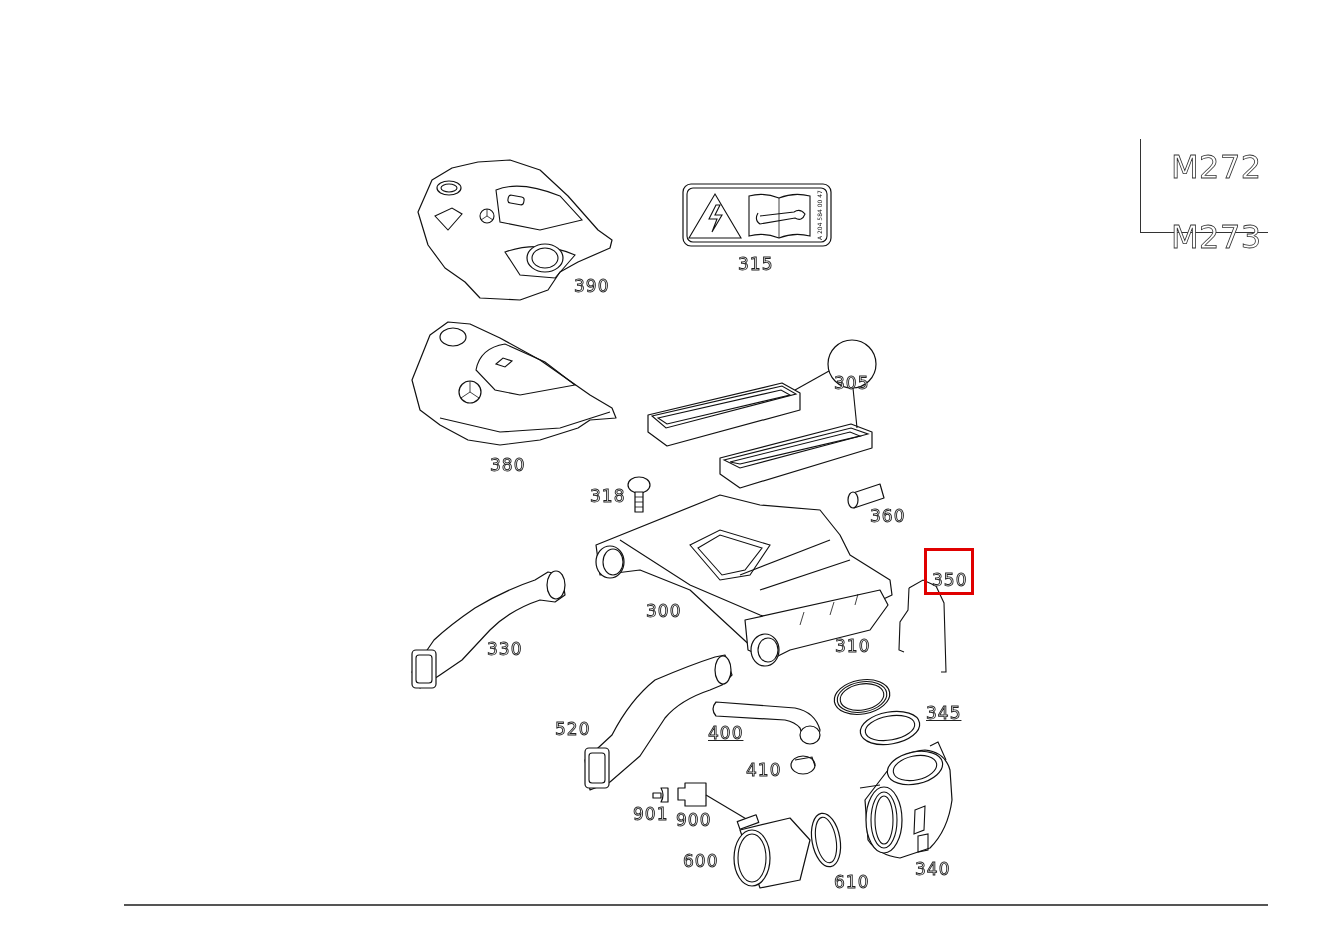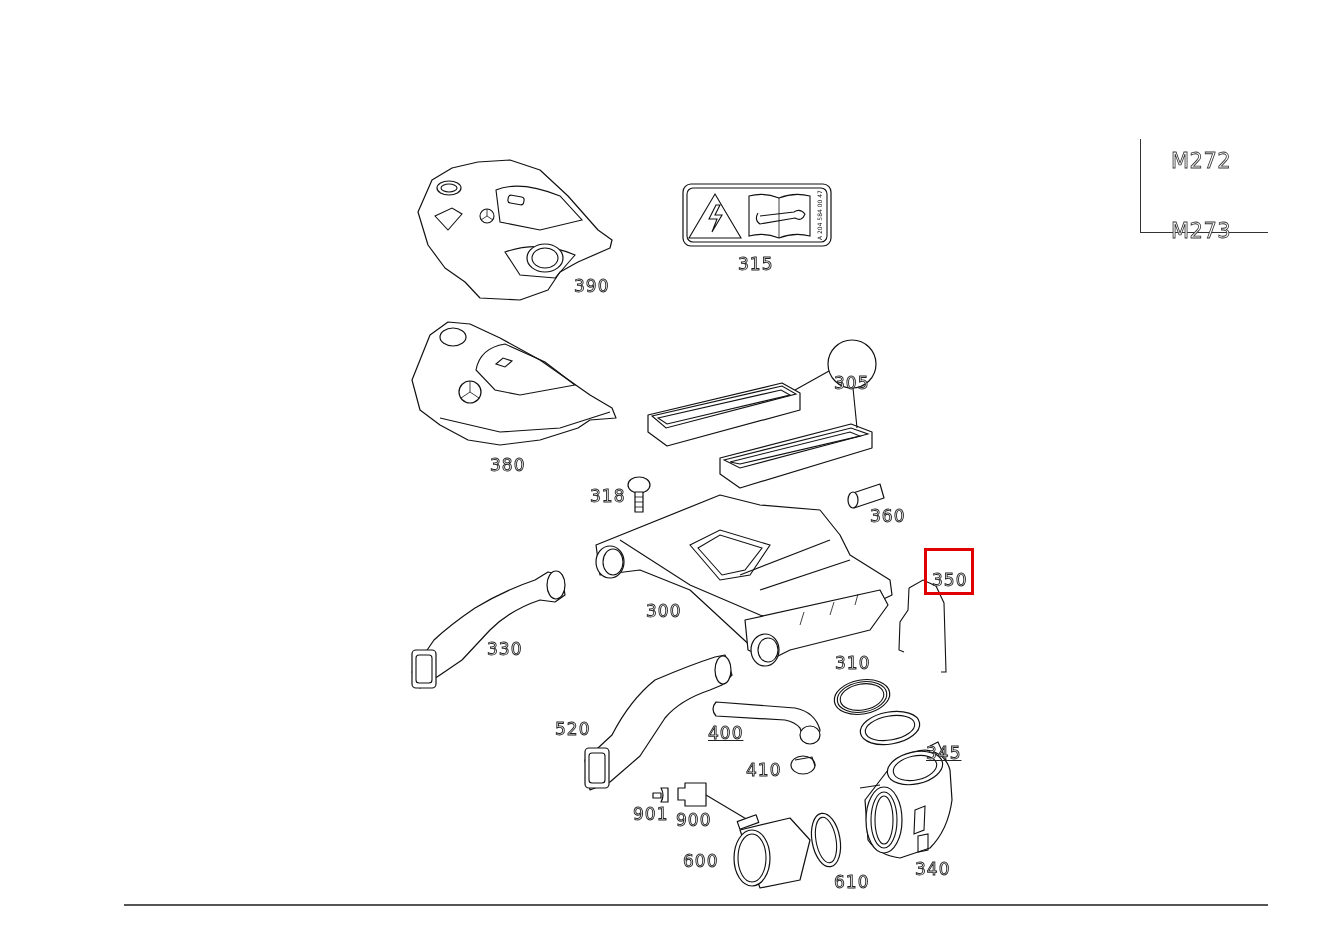--- a/index.html
+++ b/index.html
@@ -5,21 +5,21 @@
   html, body { margin: 0; padding: 0; background: #ffffff; }
   body { width: 1326px; height: 938px; position: relative; overflow: hidden;
          font-family: "DejaVu Sans", sans-serif; }
   .canvas { position: absolute; left: 0; top: 0; width: 1326px; height: 938px; }
   .lbl { position: absolute; font-family: "DejaVu Sans", sans-serif; font-size: 17px;
          letter-spacing: 1px; color: #ffffff;
          -webkit-text-stroke: 0.9px #222; cursor: pointer; line-height: 1; }
   .lbl.highlight { outline: 3px solid #e00000; outline-offset: 1px; padding: 20px 3px 2px 4px; }
   .model-box { position: absolute; left: 1140px; top: 139px; width: 127px; height: 93px;
                border-left: 1px solid #333; border-bottom: 1px solid #333; }
-  .model-line { position: absolute; left: 30px; font-size: 21px; color: #fff;
+  .model-line { position: absolute; left: 30px; font-size: 32px; color: #fff;
                 -webkit-text-stroke: 0.8px #333; letter-spacing: 0.5px; line-height: 1; }
   .footer-rule { position: absolute; left: 124px; top: 904px; width: 1144px; height: 0;
                  border-top: 2px solid #555; }
   svg .p { fill: #fff; stroke: #111; stroke-width: 1.2; stroke-linejoin: round; }
   svg .l { fill: none; stroke: #111; stroke-width: 1.1; }
   svg .t { fill: none; stroke: #111; stroke-width: 0.8; }
   .part { cursor: pointer; }
 </style>
 </head>
 <body>
@@ -175,22 +175,22 @@
 
 <div class="lbl" style="left:574px;top:278px;">390</div>
 <div class="lbl" style="left:738px;top:256px;">315</div>
 <div class="lbl" style="left:490px;top:457px;">380</div>
 <div class="lbl" style="left:834px;top:355px;margin-top:20px;">305</div>
 <div class="lbl" style="left:590px;top:488px;">318</div>
 <div class="lbl" style="left:870px;top:508px;">360</div>
 <div class="lbl" style="left:646px;top:603px;">300</div>
 <div class="lbl highlight" style="left:928px;top:552px;">350</div>
 <div class="lbl" style="left:487px;top:641px;">330</div>
-<div class="lbl" style="left:835px;top:655px;">310</div>
-<div class="lbl" style="left:926px;top:745px;text-decoration:underline;">345</div>
+<div class="lbl" style="left:835px;top:638px;">310</div>
+<div class="lbl" style="left:926px;top:705px;text-decoration:underline;">345</div>
 <div class="lbl" style="left:555px;top:721px;">520</div>
 <div class="lbl" style="left:708px;top:725px;text-decoration:underline;">400</div>
 <div class="lbl" style="left:746px;top:762px;">410</div>
 <div class="lbl" style="left:633px;top:806px;">901</div>
 <div class="lbl" style="left:676px;top:812px;">900</div>
 <div class="lbl" style="left:683px;top:853px;">600</div>
 <div class="lbl" style="left:834px;top:874px;">610</div>
 <div class="lbl" style="left:915px;top:861px;">340</div>
 
 <div class="model-box">

